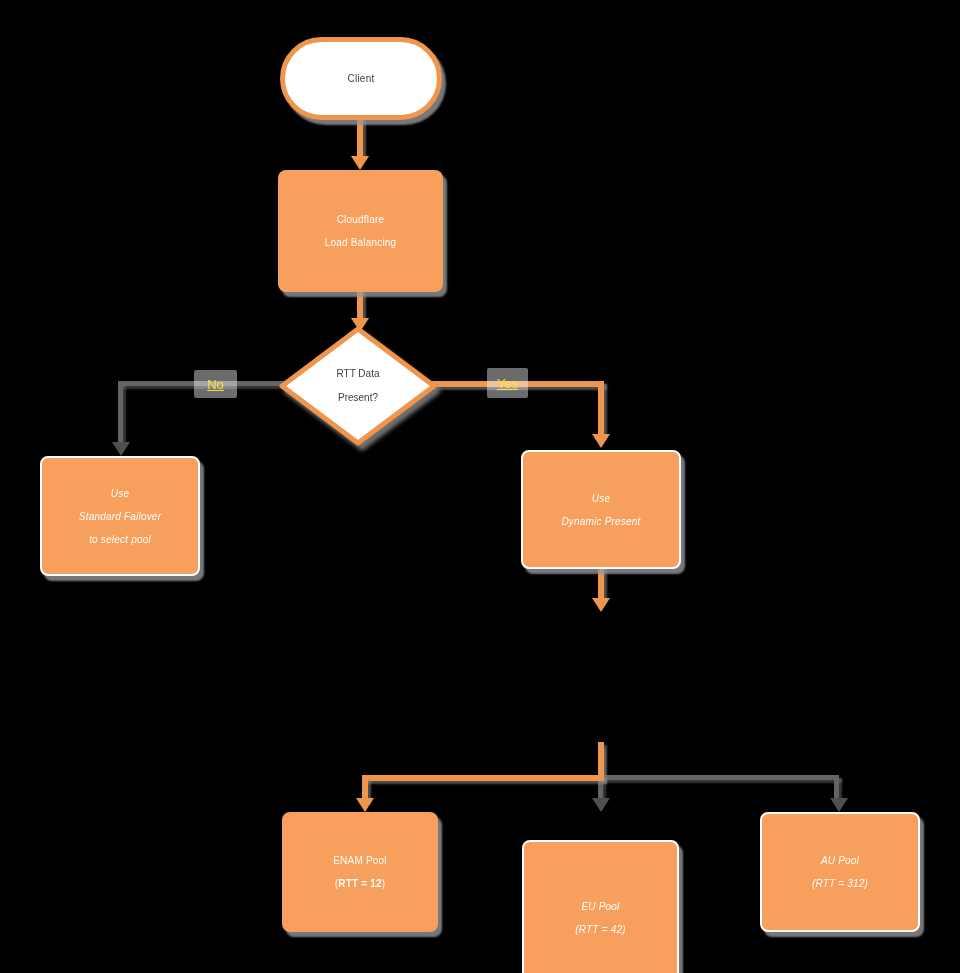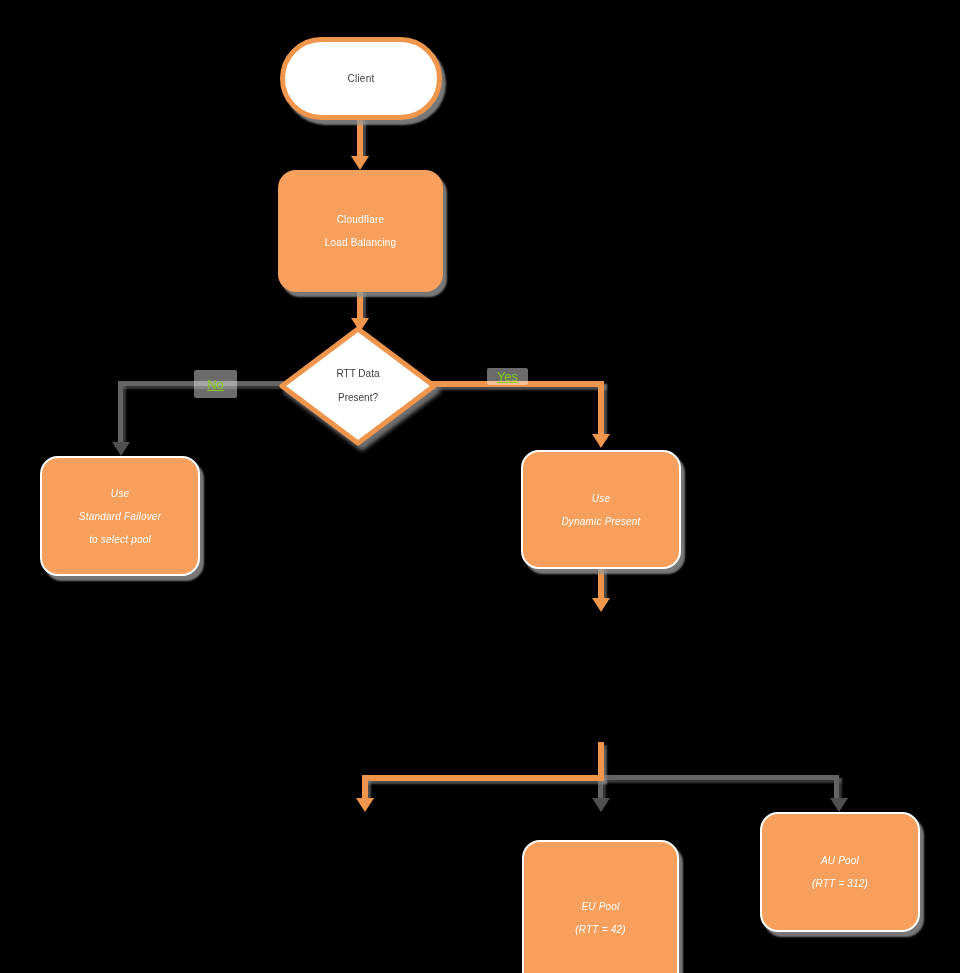--- a/index.html
+++ b/index.html
@@ -20,21 +20,21 @@
     font-family:"Liberation Sans",sans-serif;
   }
   
   .node{
     position:absolute;box-sizing:border-box;display:flex;flex-direction:column;
     align-items:center;justify-content:center;text-align:center;
     font-size:10px;line-height:23px;letter-spacing:.2px;
   }
   .orange-box{
     background:var(--node-fill-orange);color:var(--text-on-orange);
-    border-radius:18px;
+    border-radius:8px;
     box-shadow:4px 5px 2px var(--shadow-gray);
     text-align:right;
   }
   .white-border{border:2px solid #fff;font-style:italic;}
   .stadium{
     background:#fff;color:var(--text-dark);
     border:5px solid var(--node-border-orange);border-radius:42px;
     box-shadow:4px 5px 2px var(--shadow-gray);
   }
   .diamond-wrap{position:absolute;}
@@ -49,21 +49,21 @@
   .seg.gray{background:var(--connector-gray);box-shadow:3px 3px 2px rgba(120,120,120,.45);}
   .arrow-down{
     position:absolute;width:0;height:0;
     border-left:9px solid transparent;border-right:9px solid transparent;
     border-top:14px solid var(--connector-orange);
   }
   .arrow-down.gray{border-top-color:var(--arrow-gray);}
   
   .edge-label{
     position:absolute;display:flex;align-items:center;justify-content:center;
-    background:rgba(255,255,255,.42);color:#84cc16;font-size:13px;border-radius:2px;
+    background:rgba(255,255,255,.42);color:#fde047;font-size:13px;border-radius:2px;
     z-index:5;
     text-decoration:underline;
   }
   .bold{font-weight:bold;}
 </style>
 </head>
 <body>
 
 <div id="canvas">
 
@@ -90,21 +90,21 @@
 
   <div class="seg orange" style="left:598px;top:566px;width:6px;height:34px;"></div>
   <div class="arrow-down" style="left:592px;top:598px;"></div>
 
   <div class="seg orange" style="left:598px;top:742px;width:6px;height:39px;"></div>
   <div class="seg orange" style="left:362px;top:775px;width:242px;height:6px;"></div>
   <div class="seg orange" style="left:362px;top:777px;width:6px;height:21px;"></div>
   <div class="arrow-down" style="left:356px;top:798px;"></div>
 
   <div class="edge-label" style="left:194px;top:370px;width:43px;height:28px;">No</div>
-  <div class="edge-label" style="left:487px;top:368px;width:41px;height:17px;">Yes</div>
+  <div class="edge-label" style="left:487px;top:368px;width:41px;height:30px;">Yes</div>
 
   <div class="node stadium" style="left:280px;top:37px;width:162px;height:83px;">
     <span>Client</span>
   </div>
 
   <div class="node orange-box" style="left:278px;top:170px;width:165px;height:122px;">
     <span>Cloudflare</span>
     <span>Load Balancing</span>
   </div>
 
@@ -123,20 +123,24 @@
     <span>Standard Failover</span>
     <span>to select pool</span>
   </div>
 
   <div class="node orange-box white-border" style="left:521px;top:450px;width:160px;height:119px;">
     <span>Use</span>
     <span>Dynamic Present</span>
   </div>
 
 
+  <div class="node orange-box" style="left:282px;top:812px;width:156px;height:120px;">
+    <span>ENAM Pool</span>
+    <span><span>(</span><span class="bold">RTT = 12</span><span>)</span></span>
+  </div>
 
   <div class="node orange-box white-border" style="left:522px;top:812px;width:157px;height:156px;margin-top:28px;">
     <span>EU Pool</span>
     <span>(RTT = 42)</span>
   </div>
 
   <div class="node orange-box white-border" style="left:760px;top:812px;width:160px;height:120px;">
     <span>AU Pool</span>
     <span>(RTT = 312)</span>
   </div>

